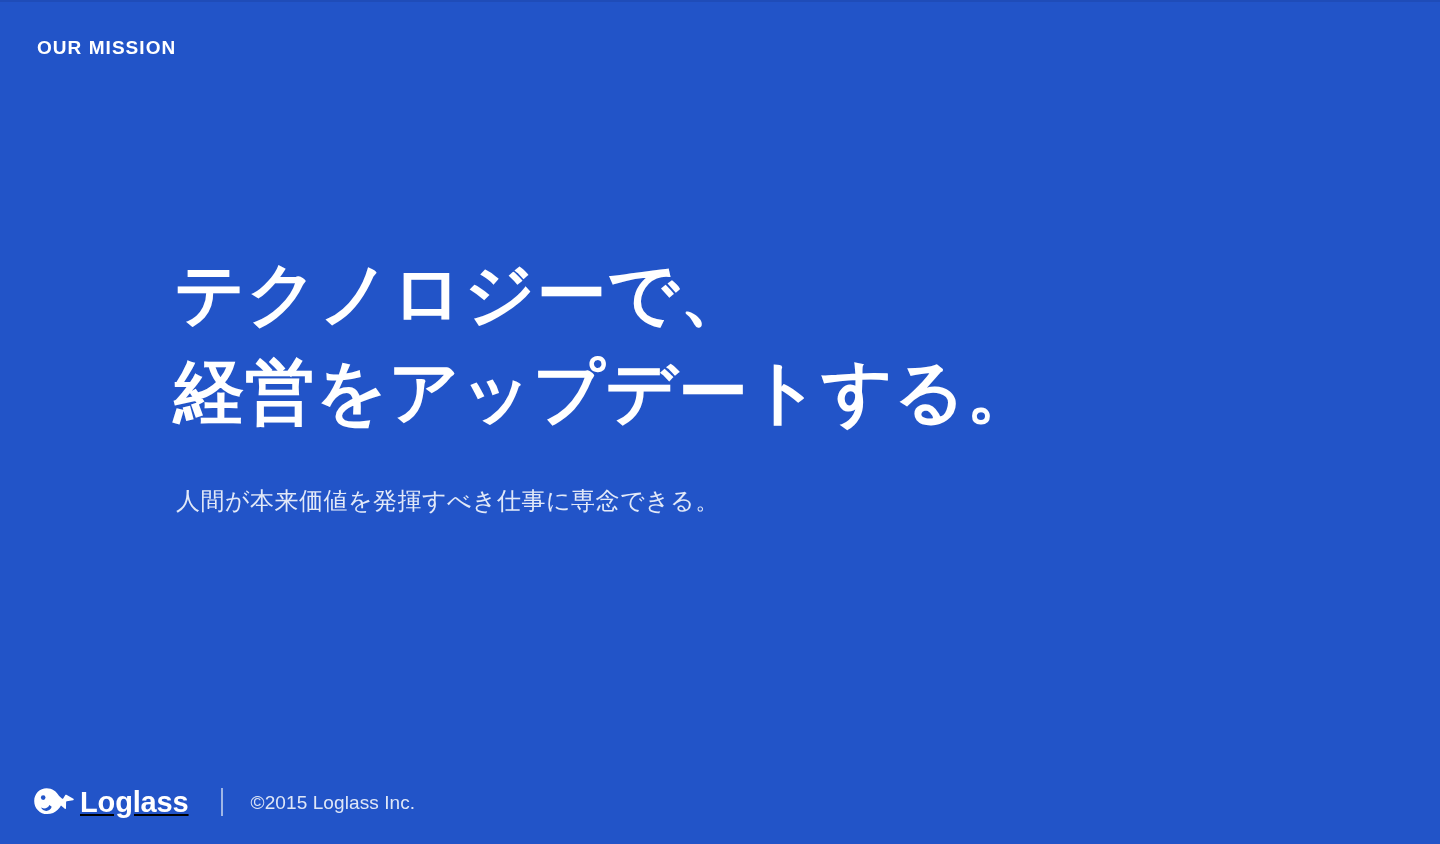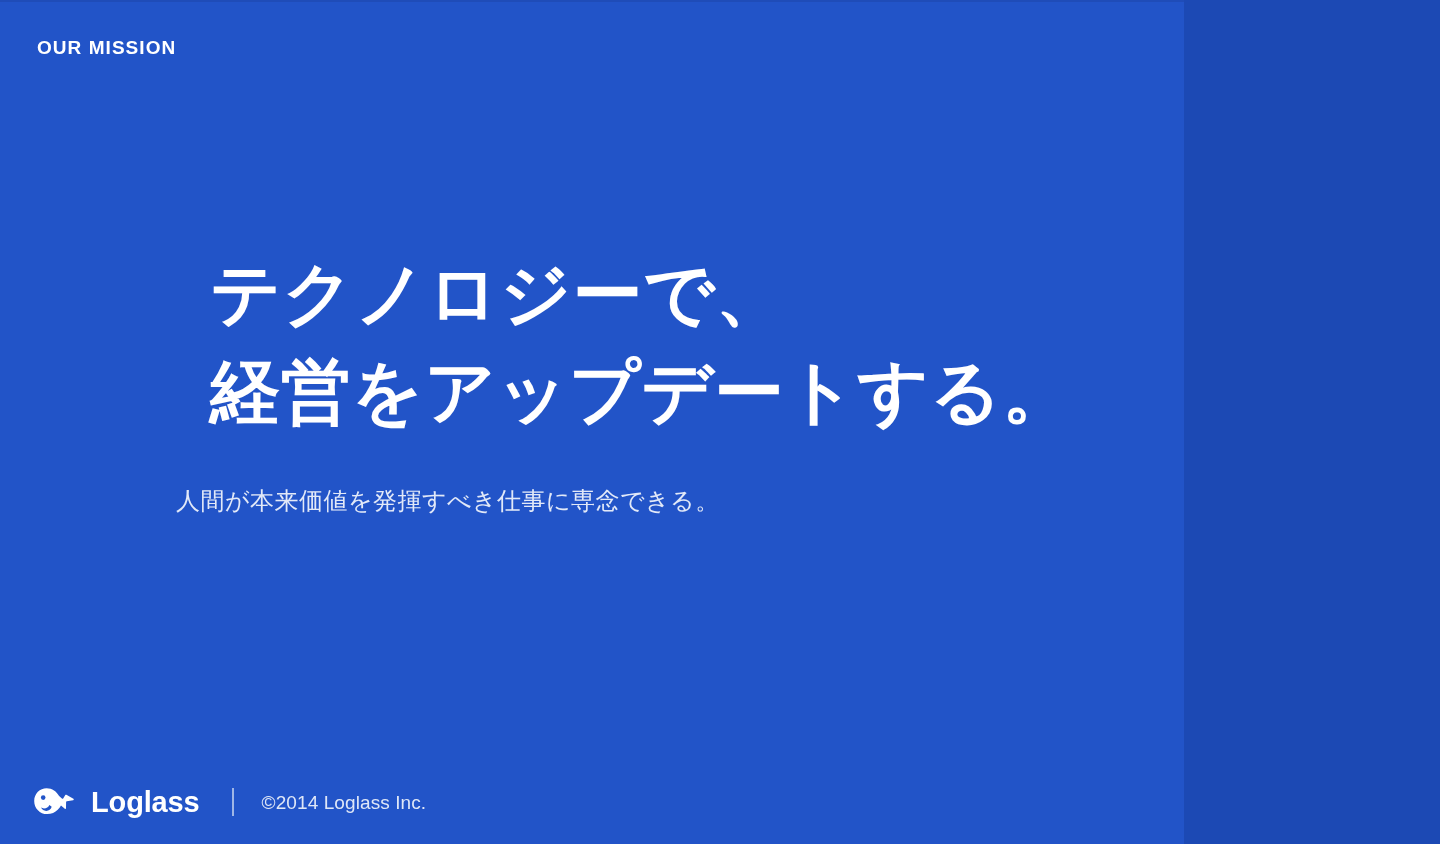--- a/index.html
+++ b/index.html
@@ -9,21 +9,21 @@
   body {
     width: 1440px;
     height: 844px;
     overflow: hidden;
     font-family: "Liberation Sans", "DejaVu Sans", sans-serif;
     background: #1c49b4;
   }
 
   .slide {
     position: relative;
-    width: 1184px;
+    width: 1440px;
     height: 844px;
     background: #2254c8;
     overflow: hidden;
   }
 
   
   .top-hairline {
     position: absolute;
     top: 0;
     left: 0;
@@ -50,21 +50,20 @@
     top: 245px;
     color: #ffffff;
     font-weight: 700;
     font-size: 70px;
     line-height: 98px;
     letter-spacing: 0.012em;
     white-space: nowrap;
   }
   .headline .line {
     display: block;
-    margin-left: 36px;
   }
 
   .body-copy {
     position: absolute;
     left: 176px;
     top: 478px;
     color: #e2e9f8;
     font-size: 24px;
     line-height: 46px;
     letter-spacing: 0.02em;
@@ -80,21 +79,22 @@
     left: 32px;
     bottom: 22px;
     display: flex;
     align-items: center;
     height: 40px;
   }
 
   .brand {
     display: flex;
     align-items: center;
-    gap: 13px;
+    gap: 2px;
+    text-decoration: underline;
   }
 
   .logo-mark {
     width: 46px;
     height: 30px;
     display: block;
     flex: none;
   }
 
   .wordmark {
@@ -148,16 +148,16 @@
           <path fill="#ffffff" d="M14.6 1.2C7.9 1.2 2.2 6.6 2.2 13.9c0 7.3 5.7 13.2 12.9 13.2 4.4 0 8-1.6 10.6-4.3 1.4-1.5 2.4-3 3.3-4.4l3.8 3.4c.5.4 1.2.1 1.2-.5l.1-6.2c0-.4.3-.7.7-.8l6.3-1.1c.7-.1.9-1 .3-1.4l-7-4c-.4-.2-.9-.1-1.1.3l-2.1 3.3c-.3.4-.9.5-1.3.1l-2.8-2.5C24.6 4.4 20.3 1.2 14.6 1.2z"></path>
           <circle cx="11.2" cy="10.6" r="2.3" fill="#2254c8"></circle>
           <path fill="#2254c8" d="M17.4 17.9c-.9 2.1-3 3.5-5.4 3.5-1.1 0-2.1-.3-3-.8.9 2 2.9 3.3 5.2 3.3 2.6 0 4.8-1.7 5.5-4.1l-2.3-1.9z"></path>
         </svg>
       </span>
       <span class="wordmark">Loglass</span>
     </div>
 
     <span class="footer-divider"></span>
 
-    <span class="copyright">©2014 Loglass Inc.</span>
+    <span class="copyright">©2015 Loglass Inc.</span>
   </div>
 
 </div>
 
 </body></html>

